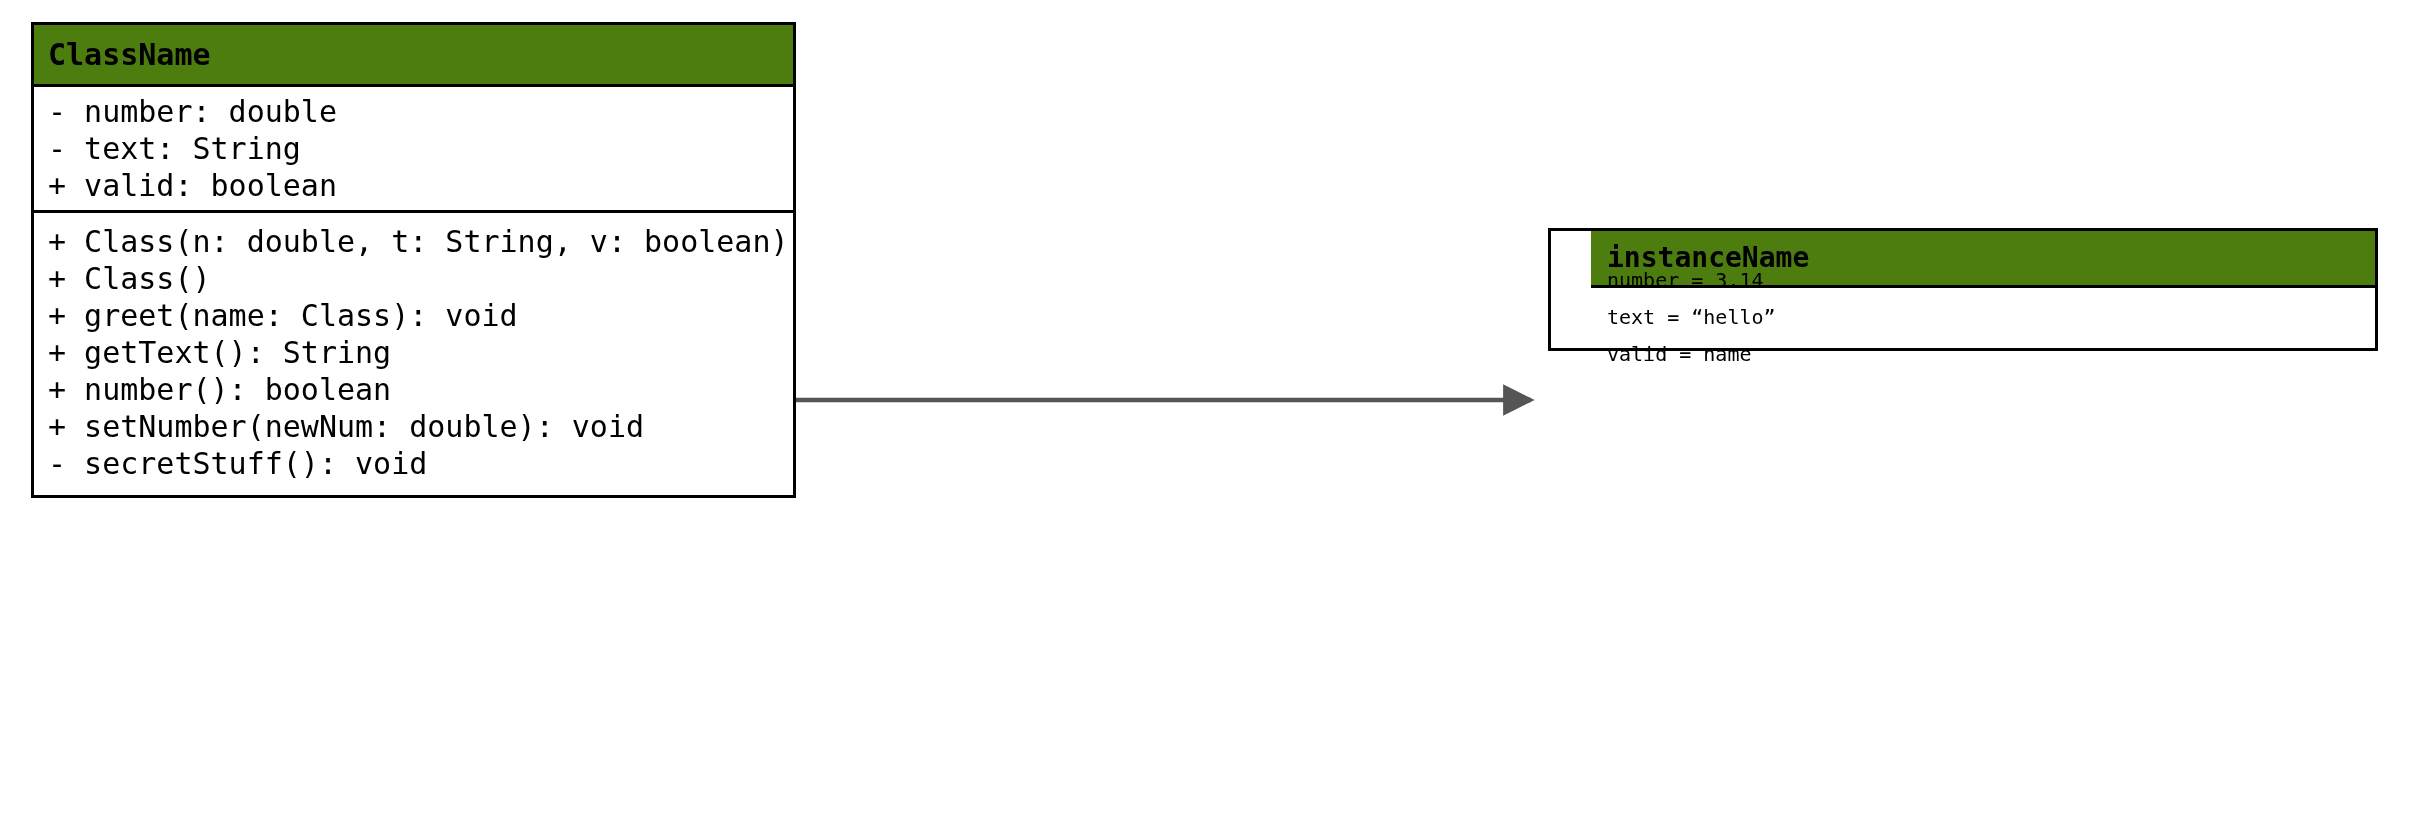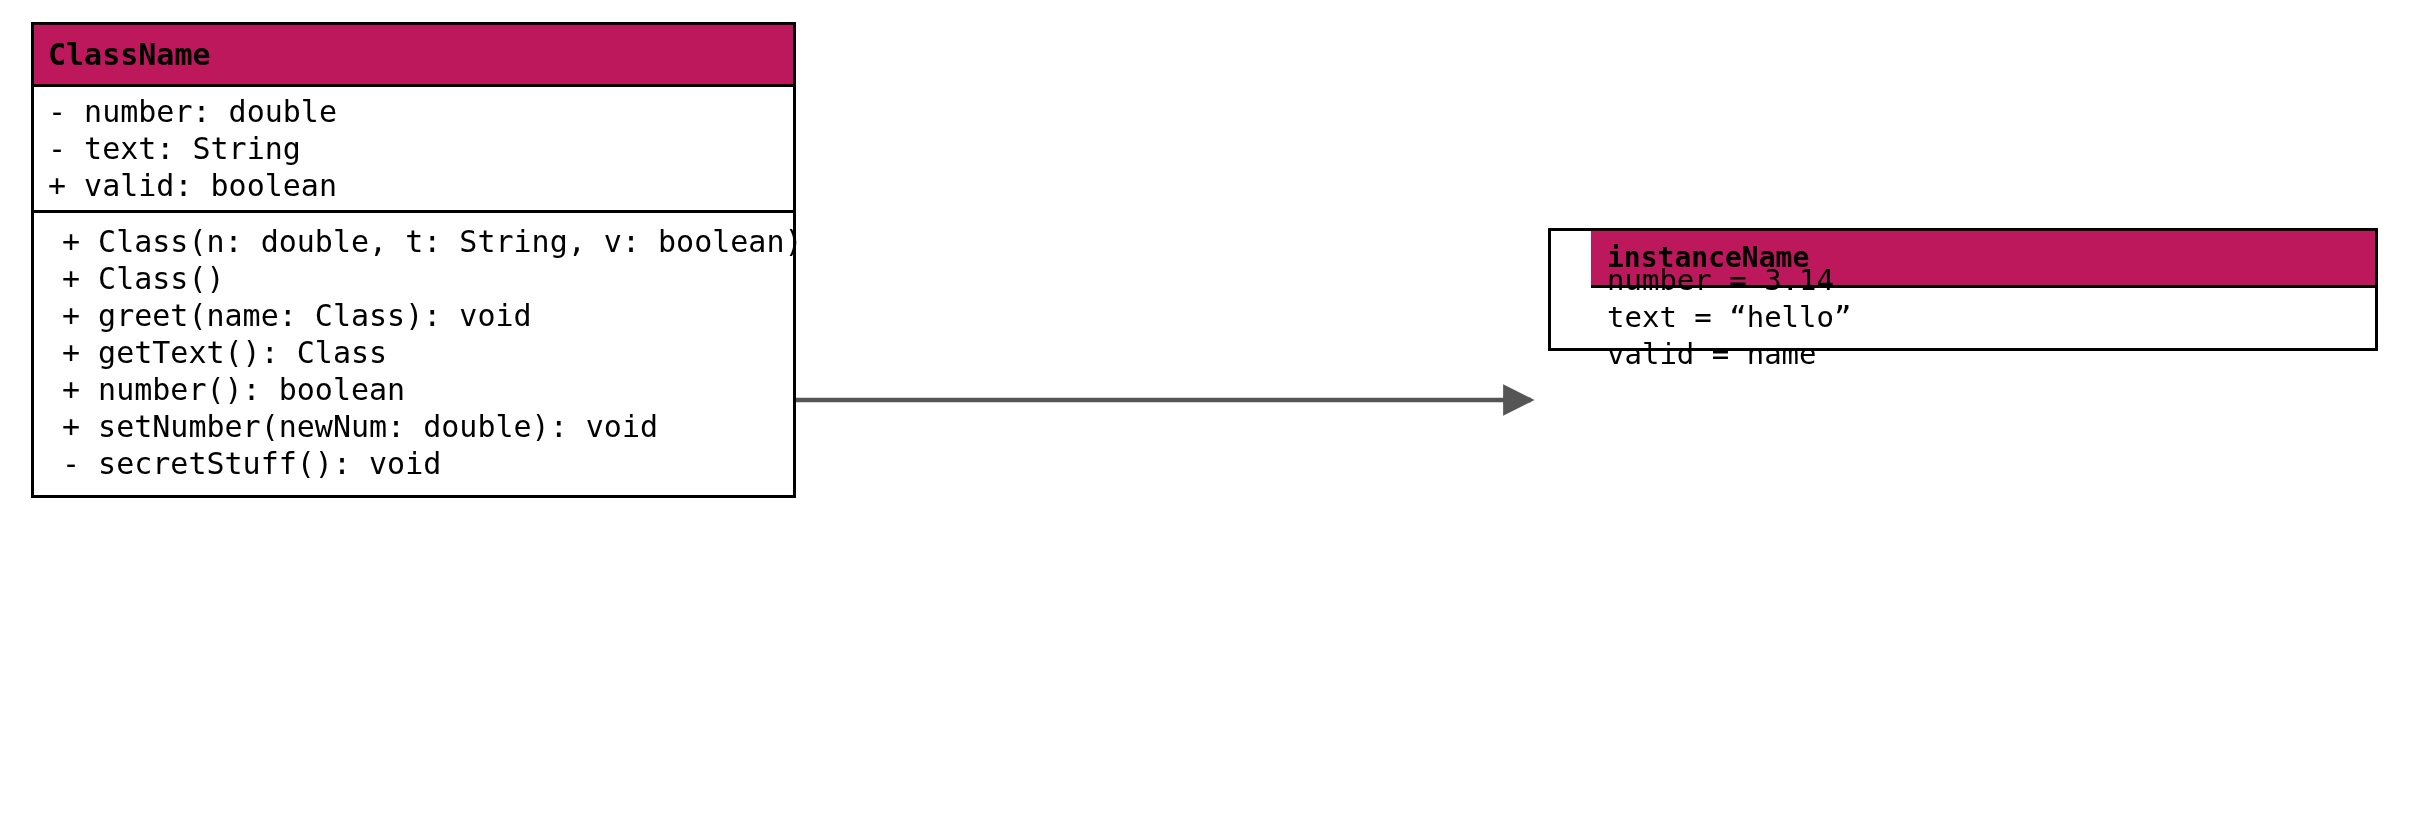--- a/index.html
+++ b/index.html
@@ -25,21 +25,21 @@
   
   .uml-box {
     position: absolute;
     box-sizing: border-box;
     background: #ffffff;
     border: 3px solid #000000;
   }
 
   .uml-header {
     box-sizing: border-box;
-    background: #be185d;
+    background: #4d7c0f;
     border-bottom: 3px solid #000000;
     display: flex;
     align-items: center;
   }
 
   .uml-title {
     font-weight: bold;
     color: #000000;
     white-space: pre;
     letter-spacing: 0px;
@@ -75,21 +75,21 @@
   #class-box .uml-title {
     font-size: 30px;
     line-height: 30px;
   }
   #class-box .attributes-compartment {
     height: 123px;
     padding: 8px 8px 8px 14px;
   }
   #class-box .methods-compartment {
     height: 282px;
-    padding: 10px 14px 10px 28px;
+    padding: 10px 14px 10px 14px;
   }
   #class-box .uml-line {
     font-size: 30px;
     line-height: 37px;
   }
 
   
   #instance-box {
     left: 1548px;
     top: 228px;
@@ -104,21 +104,21 @@
   #instance-box .uml-title {
     font-size: 28px;
     line-height: 28px;
   }
   #instance-box .values-compartment {
     height: 60px;
     padding: 6px 16px 8px 16px;
     border-top: none;
   }
   #instance-box .uml-line {
-    font-size: 29px;
+    font-size: 20px;
     line-height: 37px;
   }
 
   
   #assoc-arrow {
     position: absolute;
     left: 796px;
     top: 372px;
     width: 760px;
     height: 56px;
@@ -139,21 +139,21 @@
     <div class="uml-compartment attributes-compartment">
       <div class="uml-line">- number: double</div>
       <div class="uml-line">- text: String</div>
       <div class="uml-line">+ valid: boolean</div>
     </div>
 
     <div class="uml-compartment methods-compartment">
       <div class="uml-line">+ Class(n: double, t: String, v: boolean)</div>
       <div class="uml-line">+ Class()</div>
       <div class="uml-line">+ greet(name: Class): void</div>
-      <div class="uml-line">+ getText(): Class</div>
+      <div class="uml-line">+ getText(): String</div>
       <div class="uml-line">+ number(): boolean</div>
       <div class="uml-line">+ setNumber(newNum: double): void</div>
       <div class="uml-line">- secretStuff(): void</div>
     </div>
 
   </div>
 
   <svg id="assoc-arrow" viewBox="0 0 760 56">
     <defs>
       <marker id="arrowhead" markerWidth="7" markerHeight="7" refX="6.2" refY="3.5" orient="auto" markerUnits="strokeWidth">

